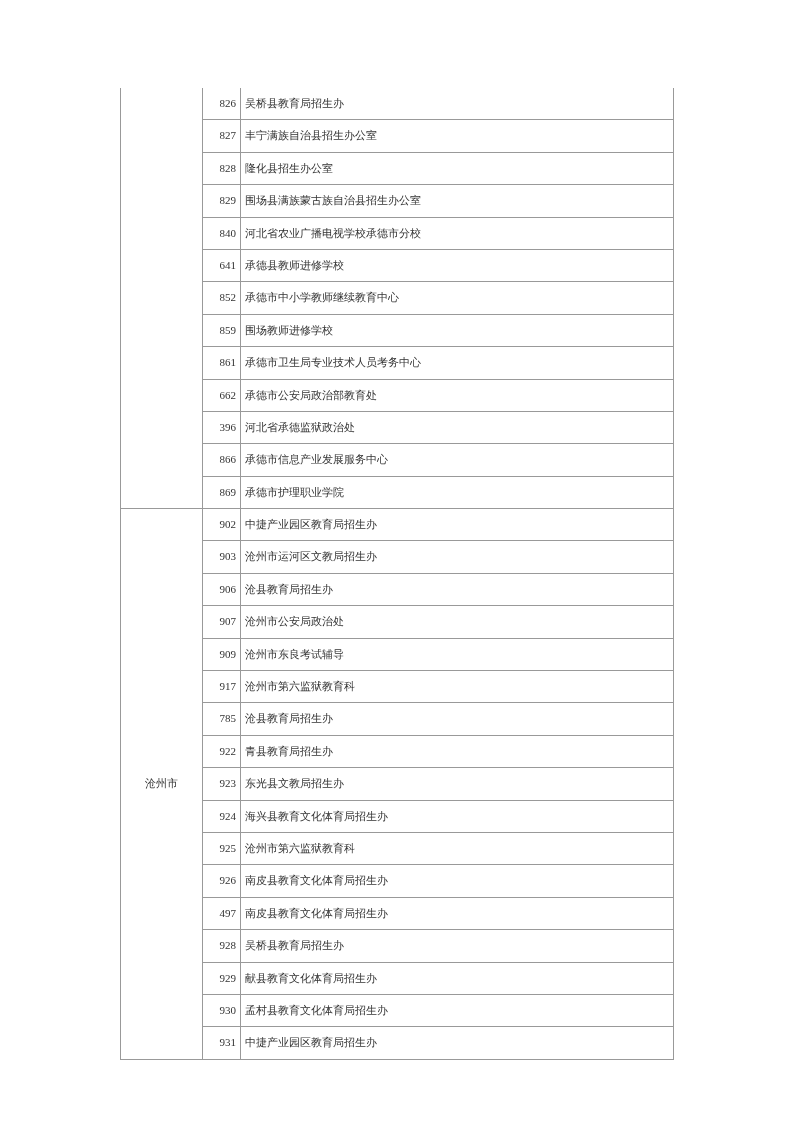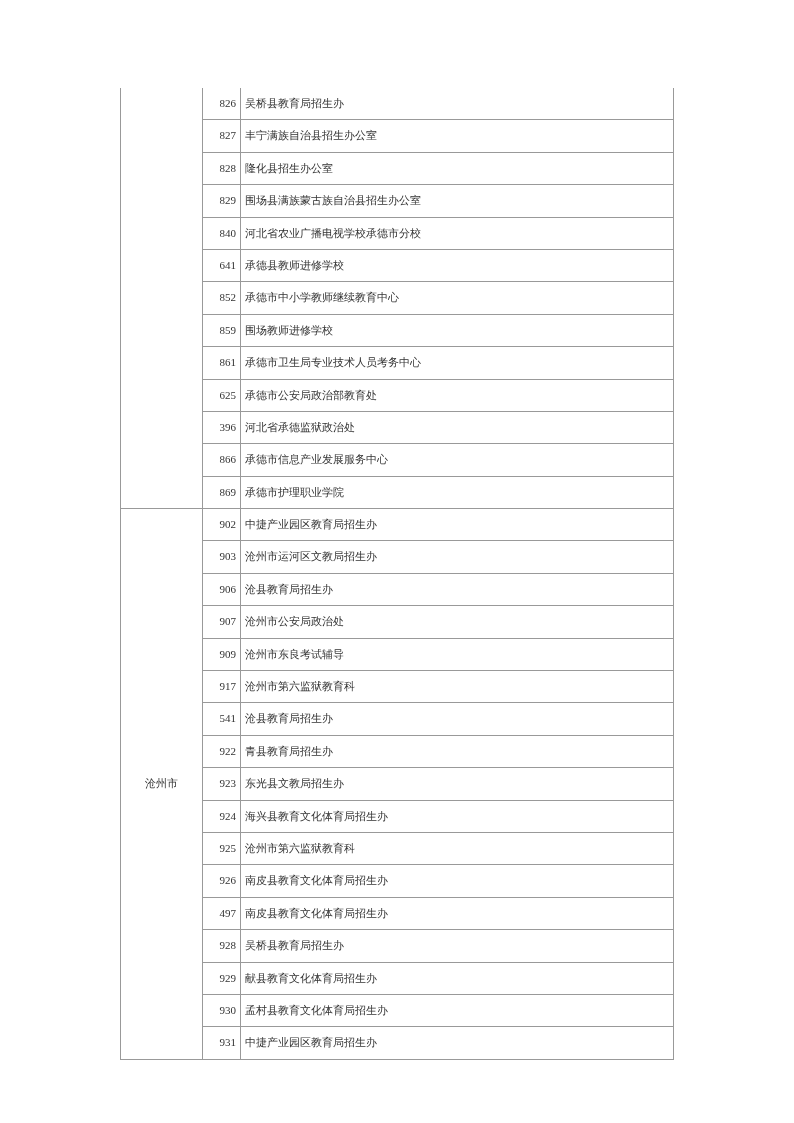--- a/index.html
+++ b/index.html
@@ -88,21 +88,21 @@
       </tr>
       <tr>
         <td class="col-code">859</td>
         <td class="col-name">围场教师进修学校</td>
       </tr>
       <tr>
         <td class="col-code">861</td>
         <td class="col-name">承德市卫生局专业技术人员考务中心</td>
       </tr>
       <tr>
-        <td class="col-code">625</td>
+        <td class="col-code">662</td>
         <td class="col-name">承德市公安局政治部教育处</td>
       </tr>
       <tr>
         <td class="col-code">396</td>
         <td class="col-name">河北省承德监狱政治处</td>
       </tr>
       <tr>
         <td class="col-code">866</td>
         <td class="col-name">承德市信息产业发展服务中心</td>
       </tr>
@@ -129,21 +129,21 @@
       </tr>
       <tr>
         <td class="col-code">909</td>
         <td class="col-name">沧州市东良考试辅导</td>
       </tr>
       <tr>
         <td class="col-code">917</td>
         <td class="col-name">沧州市第六监狱教育科</td>
       </tr>
       <tr>
-        <td class="col-code">541</td>
+        <td class="col-code">785</td>
         <td class="col-name">沧县教育局招生办</td>
       </tr>
       <tr>
         <td class="col-code">922</td>
         <td class="col-name">青县教育局招生办</td>
       </tr>
       <tr>
         <td class="col-code">923</td>
         <td class="col-name">东光县文教局招生办</td>
       </tr>

